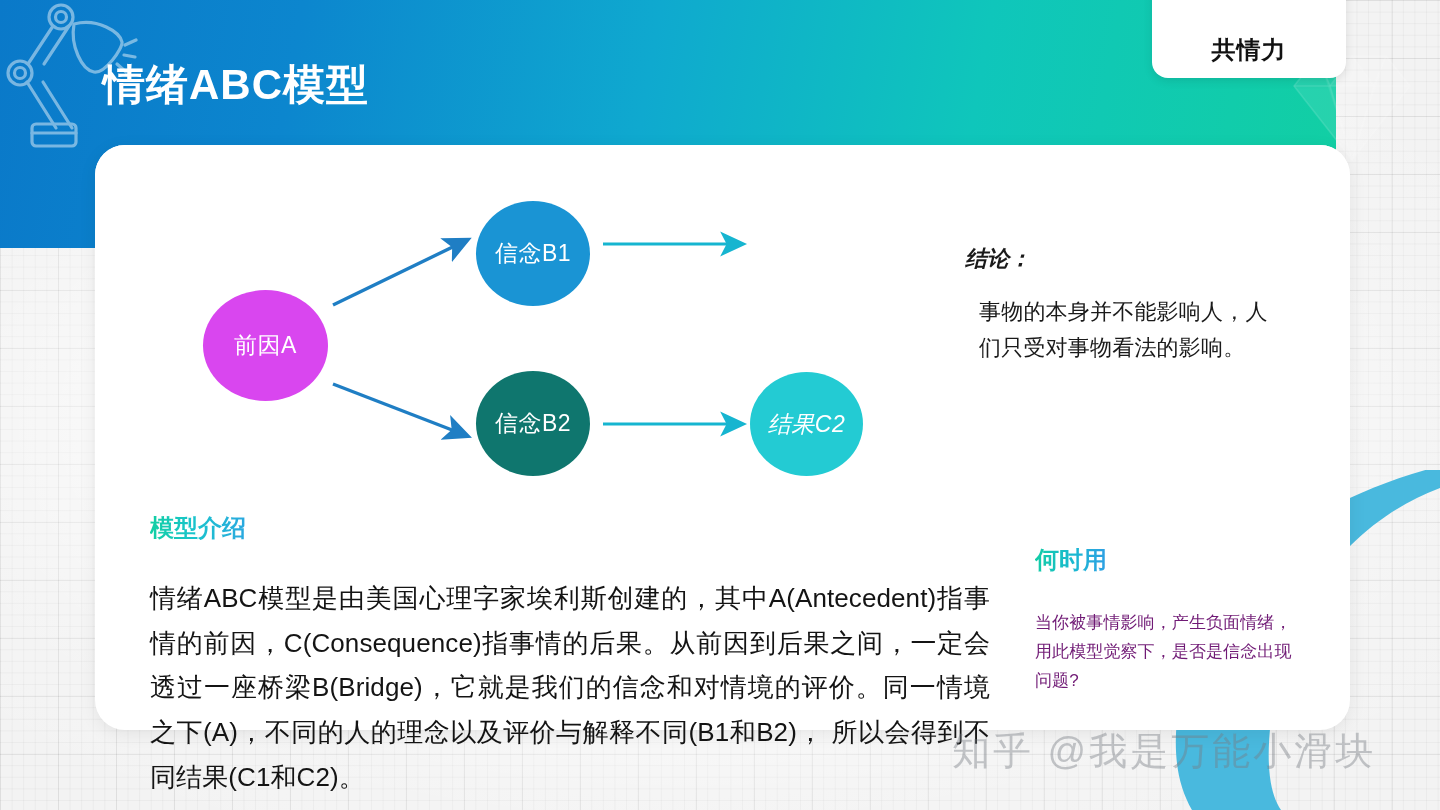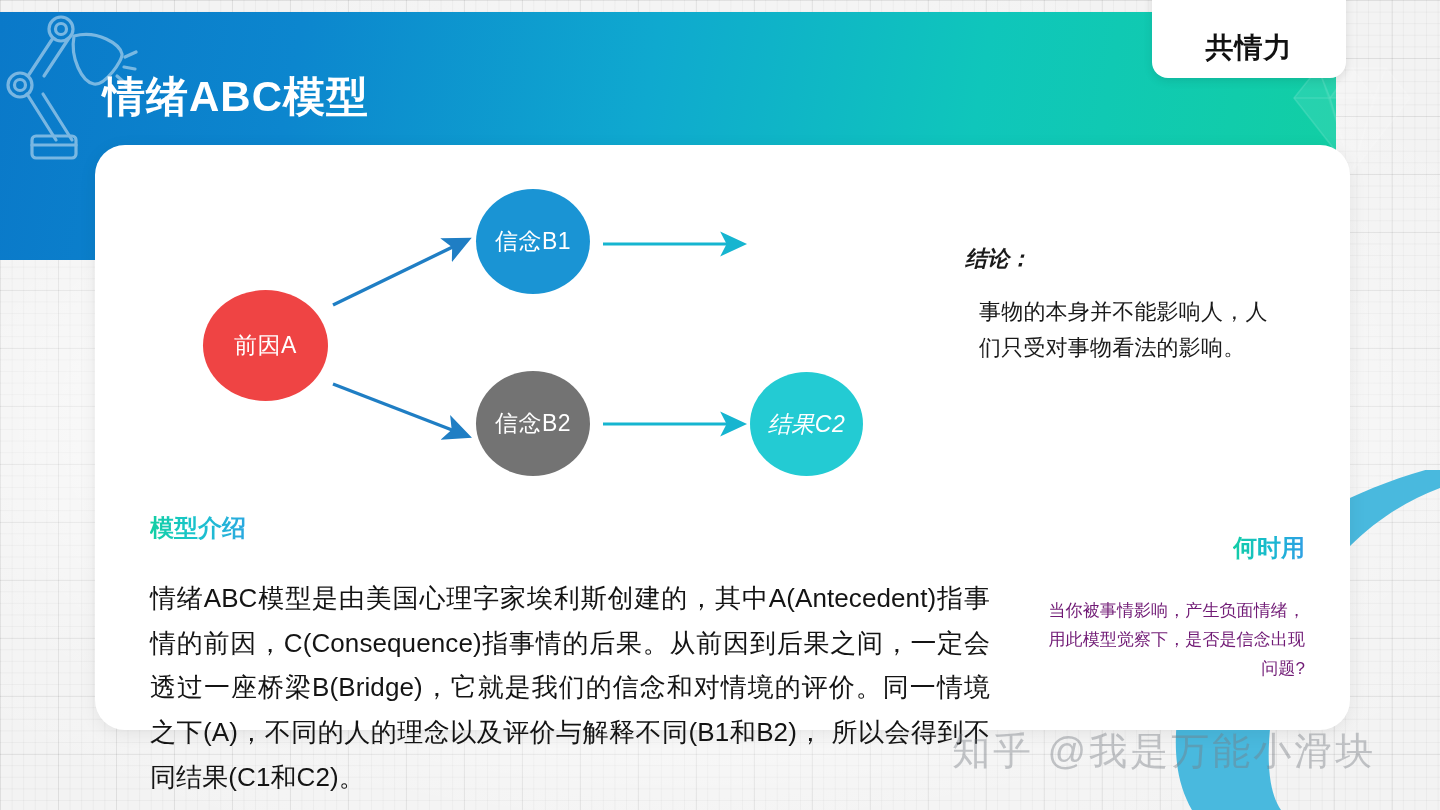--- a/index.html
+++ b/index.html
@@ -40,21 +40,20 @@
       radial-gradient(ellipse 66% 60% at 48% 52%, rgba(255,255,255,0.96) 0%, rgba(255,255,255,0.80) 45%, rgba(255,255,255,0.15) 78%, rgba(255,255,255,0) 100%);
   }
 
   
   #header-band {
     position: absolute;
     left: 0; top: 0;
     width: 1336px;
     height: 248px;
     background: linear-gradient(100deg, #0a79c9 0%, #0c86ce 22%, #0fa9cf 48%, #0fc6bb 72%, #12cfa3 100%);
-    margin-top: 12px;
   }
 
   
   #band-notch {
     position: absolute;
     left: 95px;
     top: 145px;
     width: 1255px;
     height: 120px;
     background: #ffffff;
@@ -102,21 +101,21 @@
     border-radius: 16px;
     box-shadow: 0 3px 10px rgba(0,0,0,0.10);
     display: flex;
     align-items: flex-end;
     justify-content: center;
     padding-bottom: 16px;
     box-sizing: border-box;
   }
   #corner-badge-label {
     color: #111111;
-    font-size: 28px;
+    font-size: 24px;
     font-weight: bold;
     letter-spacing: 1px;
     line-height: 1;
   }
 
   
   #main-card {
     position: absolute;
     left: 95px;
     top: 145px;
@@ -154,31 +153,31 @@
     justify-content: center;
     border-radius: 50%;
     color: #ffffff;
     font-size: 23px;
     letter-spacing: 0.5px;
     white-space: nowrap;
   }
   #node-a {
     left: 108px; top: 145px;
     width: 125px; height: 111px;
-    background: #ef4444;
+    background: #d946ef;
   }
   #node-b1 {
-    left: 381px; top: 44px;
+    left: 381px; top: 56px;
     width: 114px; height: 105px;
     background: #1a94d4;
   }
   #node-b2 {
     left: 381px; top: 226px;
     width: 114px; height: 105px;
-    background: #737373;
+    background: #0f766e;
     text-align: center;
   }
   #node-c1 {
     left: 655px; top: 48px;
     width: 113px; height: 104px;
     background: #23cbd3;
   }
   #node-c2 {
     left: 655px; top: 227px;
     width: 113px; height: 104px;
@@ -218,23 +217,22 @@
   
   #section-intro {
     position: absolute;
     left: 150px;
     top: 516px;
     width: 840px;
   }
   #section-when {
     position: absolute;
     left: 1035px;
-    top: 536px;
+    top: 548px;
     width: 270px;
-    text-align: right;
   }
 
   .section-heading {
     font-size: 24px;
     font-weight: bold;
     line-height: 1;
     margin-bottom: 36px;
     background: linear-gradient(90deg, #12cfa3 0%, #1ac4cc 45%, #2aa8e0 100%);
     -webkit-background-clip: text;
     background-clip: text;

